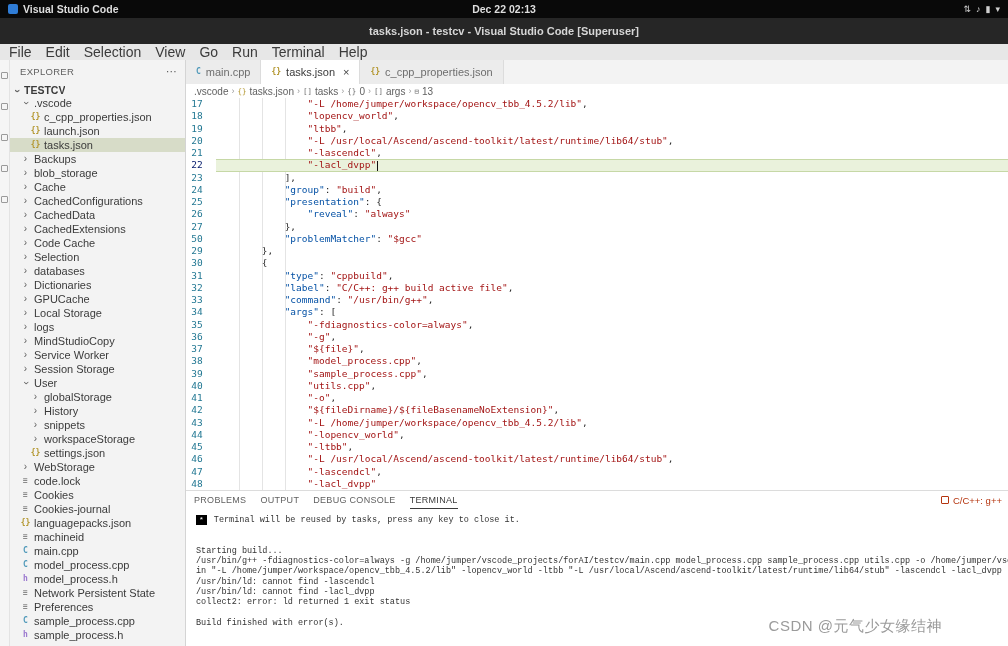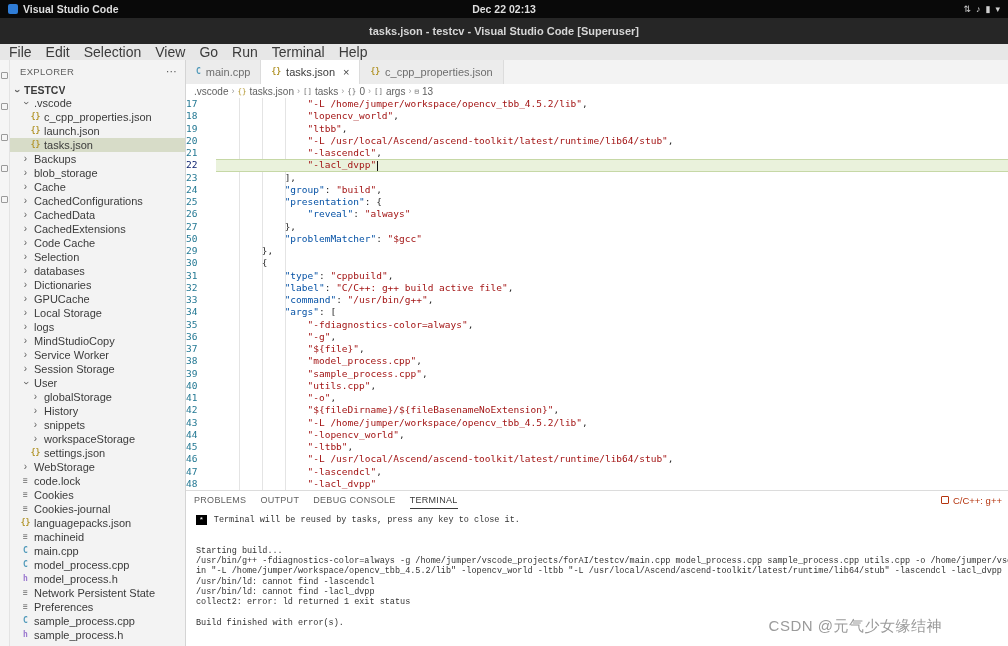--- a/index.html
+++ b/index.html
@@ -47,21 +47,21 @@
   .tab.active{background:#fff;color:#3b3b3b}
   .tab-close{font-size:11px;color:#424242;margin-left:3px}
   .breadcrumbs{height:14px;display:flex;align-items:center;font-size:10px;color:#616161;padding-left:8px;gap:3px;background:#fff;flex:0 0 auto}
   .bc-sep{color:#9a9a9a;font-size:9px}
   .bc-item{display:inline-flex;align-items:center;gap:3px}
   .bc-icon{font-size:7.5px;font-family:"DejaVu Sans Mono",monospace;color:#6d6d6d}
   .bc-icon.json{color:#b3962e}
 
   
   .editor{height:392px;flex:0 0 auto;display:flex;overflow:hidden;position:relative;font-family:"DejaVu Sans Mono",monospace;font-size:9.5px}
-  .gutter{width:26px;flex:0 0 auto;text-align:left;color:#237893;padding-right:4px}
+  .gutter{width:26px;flex:0 0 auto;text-align:center;color:#237893;padding-right:4px}
   .g-num{height:12.25px;line-height:12.25px}
   .g-num.active{color:#0b216f}
   .code{flex:1;position:relative;padding-left:4px;overflow:hidden}
   .code-line{height:12.25px;line-height:12.25px;white-space:pre;position:relative;z-index:1}
   .code-line.active{background:var(--linehl,#eaf2dc);box-shadow:inset 0 1px 0 var(--linebd,#c6d8a6),inset 0 -1px 0 var(--linebd,#c6d8a6)}
   .tok-s{color:var(--str,#a31515)}
   .tok-k{color:var(--key,#0451a5)}
   .tok-p{color:#2a2a2a}
   .guide{position:absolute;top:0;bottom:0;width:1px;background:#e4e4e4;z-index:0}
   .cursor{display:inline-block;width:1px;height:10px;background:#111;vertical-align:middle;margin-left:1px}

